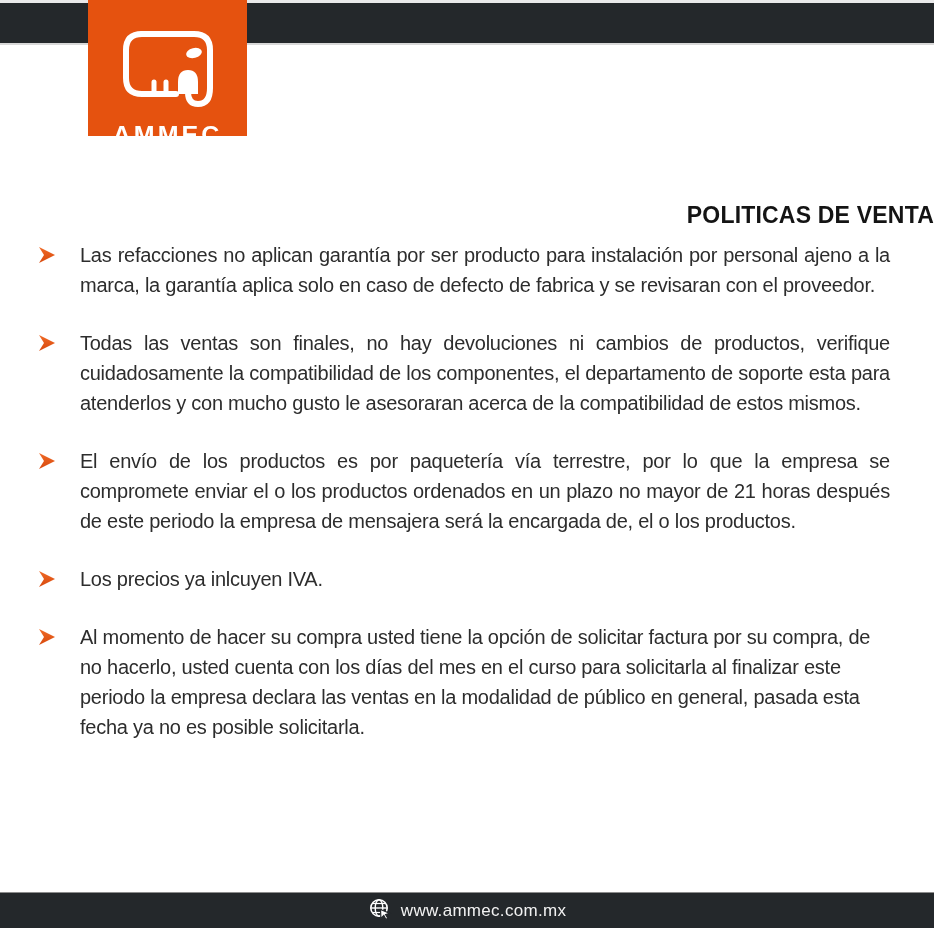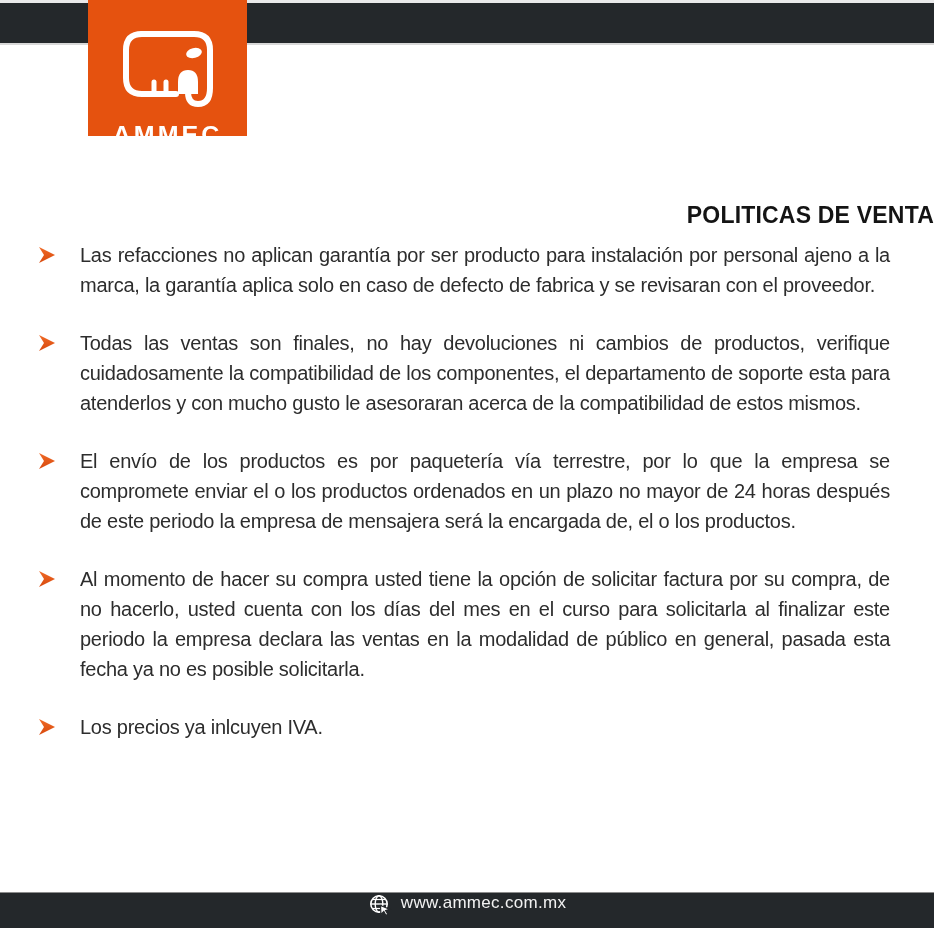--- a/index.html
+++ b/index.html
@@ -63,21 +63,21 @@
     line-height: 30px;
     letter-spacing: -0.25px;
     color: #2d2d2d;
     text-align: justify;
   }
   .policy-item:last-child .policy-text { text-align: left; }
   .footer-bar {
     position: absolute; left: 0; right: 0; bottom: 0; height: 36px;
     background: #24282B;
     border-top: 1px solid #8c8c8c;
-    display: flex; align-items: flex-start; justify-content: center;
+    display: flex; align-items: center; justify-content: center;
     gap: 9px;
     z-index: 2;
   }
   .footer-link {
     color: #f2f2f2;
     font-size: 17px;
     letter-spacing: 0.3px;
     text-decoration: none;
     cursor: pointer;
   }
@@ -132,37 +132,37 @@
         </svg>
     </span>
     <p class="policy-text">Todas las ventas son finales, no hay devoluciones ni cambios de productos, verifique cuidadosamente la compatibilidad de los componentes, el departamento de soporte esta para atenderlos y con mucho gusto le asesoraran acerca de la compatibilidad de estos mismos.</p>
   </div>
   <div class="policy-item">
     <span class="arrow">
       <svg width="17" height="16" viewBox="0 0 17 16">
           <polygon points="1,0 17,8 1,16 6,8" fill="url(#g1)"></polygon>
         </svg>
     </span>
-    <p class="policy-text">El envío de los productos es por paquetería vía terrestre, por lo que la empresa se compromete enviar el o los productos ordenados en un plazo no mayor de 24 horas después de este periodo la empresa de mensajera será la encargada de, el o los pro­ductos.</p>
+    <p class="policy-text">El envío de los productos es por paquetería vía terrestre, por lo que la empresa se compromete enviar el o los productos ordenados en un plazo no mayor de 21 horas después de este periodo la empresa de mensajera será la encargada de, el o los pro­ductos.</p>
+  </div>
+  <div class="policy-item">
+    <span class="arrow">
+      <svg width="17" height="16" viewBox="0 0 17 16">
+          <polygon points="1,0 17,8 1,16 6,8" fill="url(#g1)"></polygon>
+        </svg>
+    </span>
+    <p class="policy-text">Los precios ya inlcuyen IVA.</p>
   </div>
   <div class="policy-item">
     <span class="arrow">
       <svg width="17" height="16" viewBox="0 0 17 16">
           <polygon points="1,0 17,8 1,16 6,8" fill="url(#g1)"></polygon>
         </svg>
     </span>
     <p class="policy-text">Al momento de hacer su compra usted tiene la opción de solicitar factura por su compra, de no hacerlo, usted cuenta con los días del mes en el curso para solicitarla al finalizar este periodo la empresa declara las ventas en la modalidad de público en general, pasada esta fecha ya no es posible solicitarla.</p>
-  </div>
-  <div class="policy-item">
-    <span class="arrow">
-      <svg width="17" height="16" viewBox="0 0 17 16">
-          <polygon points="1,0 17,8 1,16 6,8" fill="url(#g1)"></polygon>
-        </svg>
-    </span>
-    <p class="policy-text">Los precios ya inlcuyen IVA.</p>
   </div>
 </div>
 
 <div class="footer-bar">
   <span>
     <svg width="24" height="24" viewBox="0 0 24 24">
       <circle cx="11" cy="11" r="8.2" fill="none" stroke="#ffffff" stroke-width="1.6"></circle>
       <ellipse cx="11" cy="11" rx="3.8" ry="8.2" fill="none" stroke="#ffffff" stroke-width="1.4"></ellipse>
       <line x1="2.8" y1="11" x2="19.2" y2="11" stroke="#ffffff" stroke-width="1.4"></line>
       <line x1="4.2" y1="6.5" x2="17.8" y2="6.5" stroke="#ffffff" stroke-width="1.2"></line>

